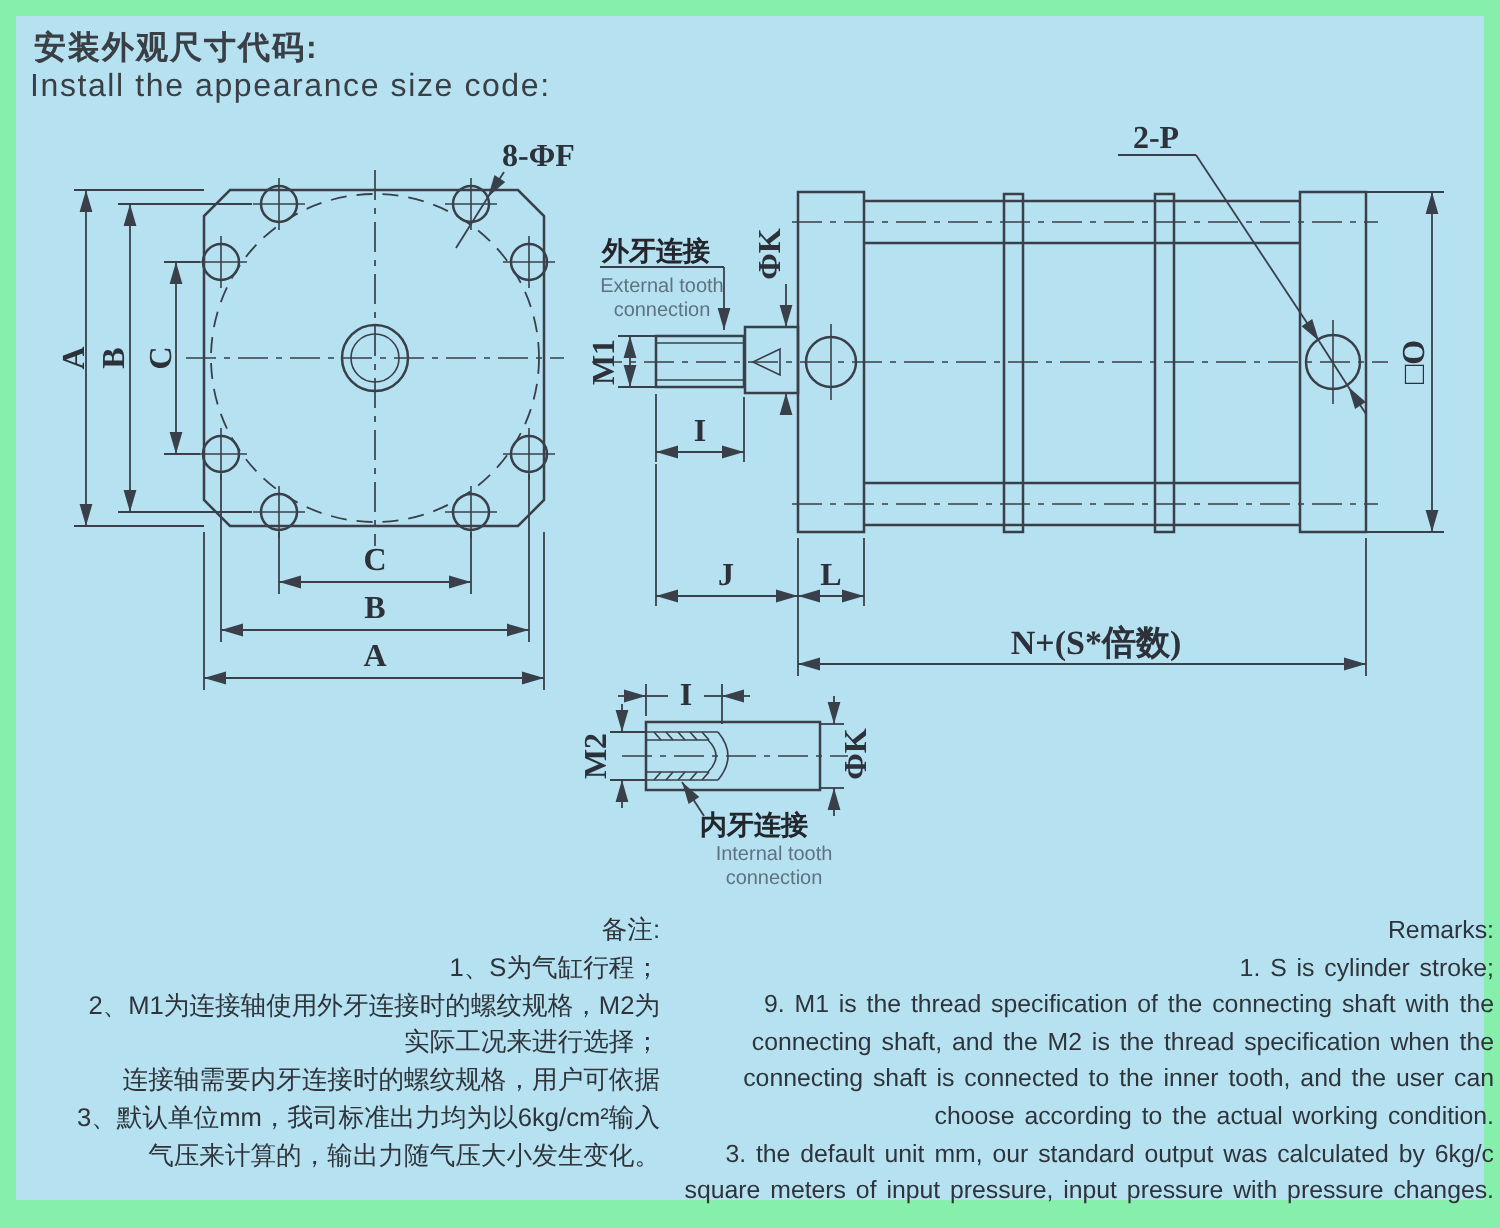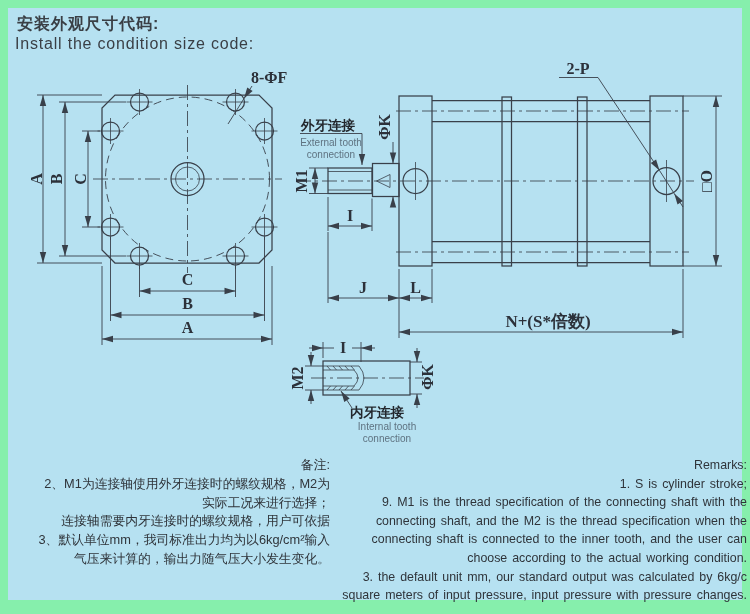--- a/index.html
+++ b/index.html
@@ -29,21 +29,21 @@
   .sub-en{font-family:"Liberation Sans", sans-serif;font-size:10px;fill:#5e7280;}
   .mid{text-anchor:middle;}
 </style>
 </head>
 <body>
 
 <div id="stage">
   <div id="panel"></div>
 
   <div class="title-zh">安装外观尺寸代码:</div>
-  <div class="title-en">Install the condition size code:</div>
+  <div class="title-en">Install the appearance size code:</div>
 
   <svg id="drawing" width="750" height="614" viewBox="0 0 750 614">
     <defs>
       <marker id="arw" viewBox="0 0 12 8" refX="11.5" refY="4" markerWidth="12" markerHeight="8" markerUnits="userSpaceOnUse" orient="auto-start-reverse">
         <path d="M0.5,0.8 L11.5,4 L0.5,7.2 Z" fill="#39404a"></path>
       </marker>
     </defs>
 
     <g>
       <path class="ol" d="M115,95 H259 L272,108 V250 L259,263 H115 L102,250 V108 Z"></path>
@@ -295,20 +295,21 @@
         <line class="dim" x1="352" y1="408" x2="341" y2="391" marker-end="url(#arw)"></line>
         <text class="cjk-label" x="350" y="417">内牙连接</text>
         <text class="sub-en mid" x="387" y="430">Internal tooth</text>
         <text class="sub-en mid" x="387" y="442">connection</text>
       </g>
     </g>
   </svg>
 
   <div class="remarks remarks-zh">
     <div class="r-line">备注:</div>
+    <div class="r-line">1、S为气缸行程；</div>
     <div class="r-line">2、M1为连接轴使用外牙连接时的螺纹规格，M2为</div>
     <div class="r-line ind">实际工况来进行选择；</div>
     <div class="r-line ind">连接轴需要内牙连接时的螺纹规格，用户可依据</div>
     <div class="r-line">3、默认单位mm，我司标准出力均为以6kg/cm²输入</div>
     <div class="r-line ind">气压来计算的，输出力随气压大小发生变化。</div>
   </div>
 
   <div class="remarks remarks-en">
     <div class="r-line">Remarks:</div>
     <div class="r-line">1. S is cylinder stroke;</div>

